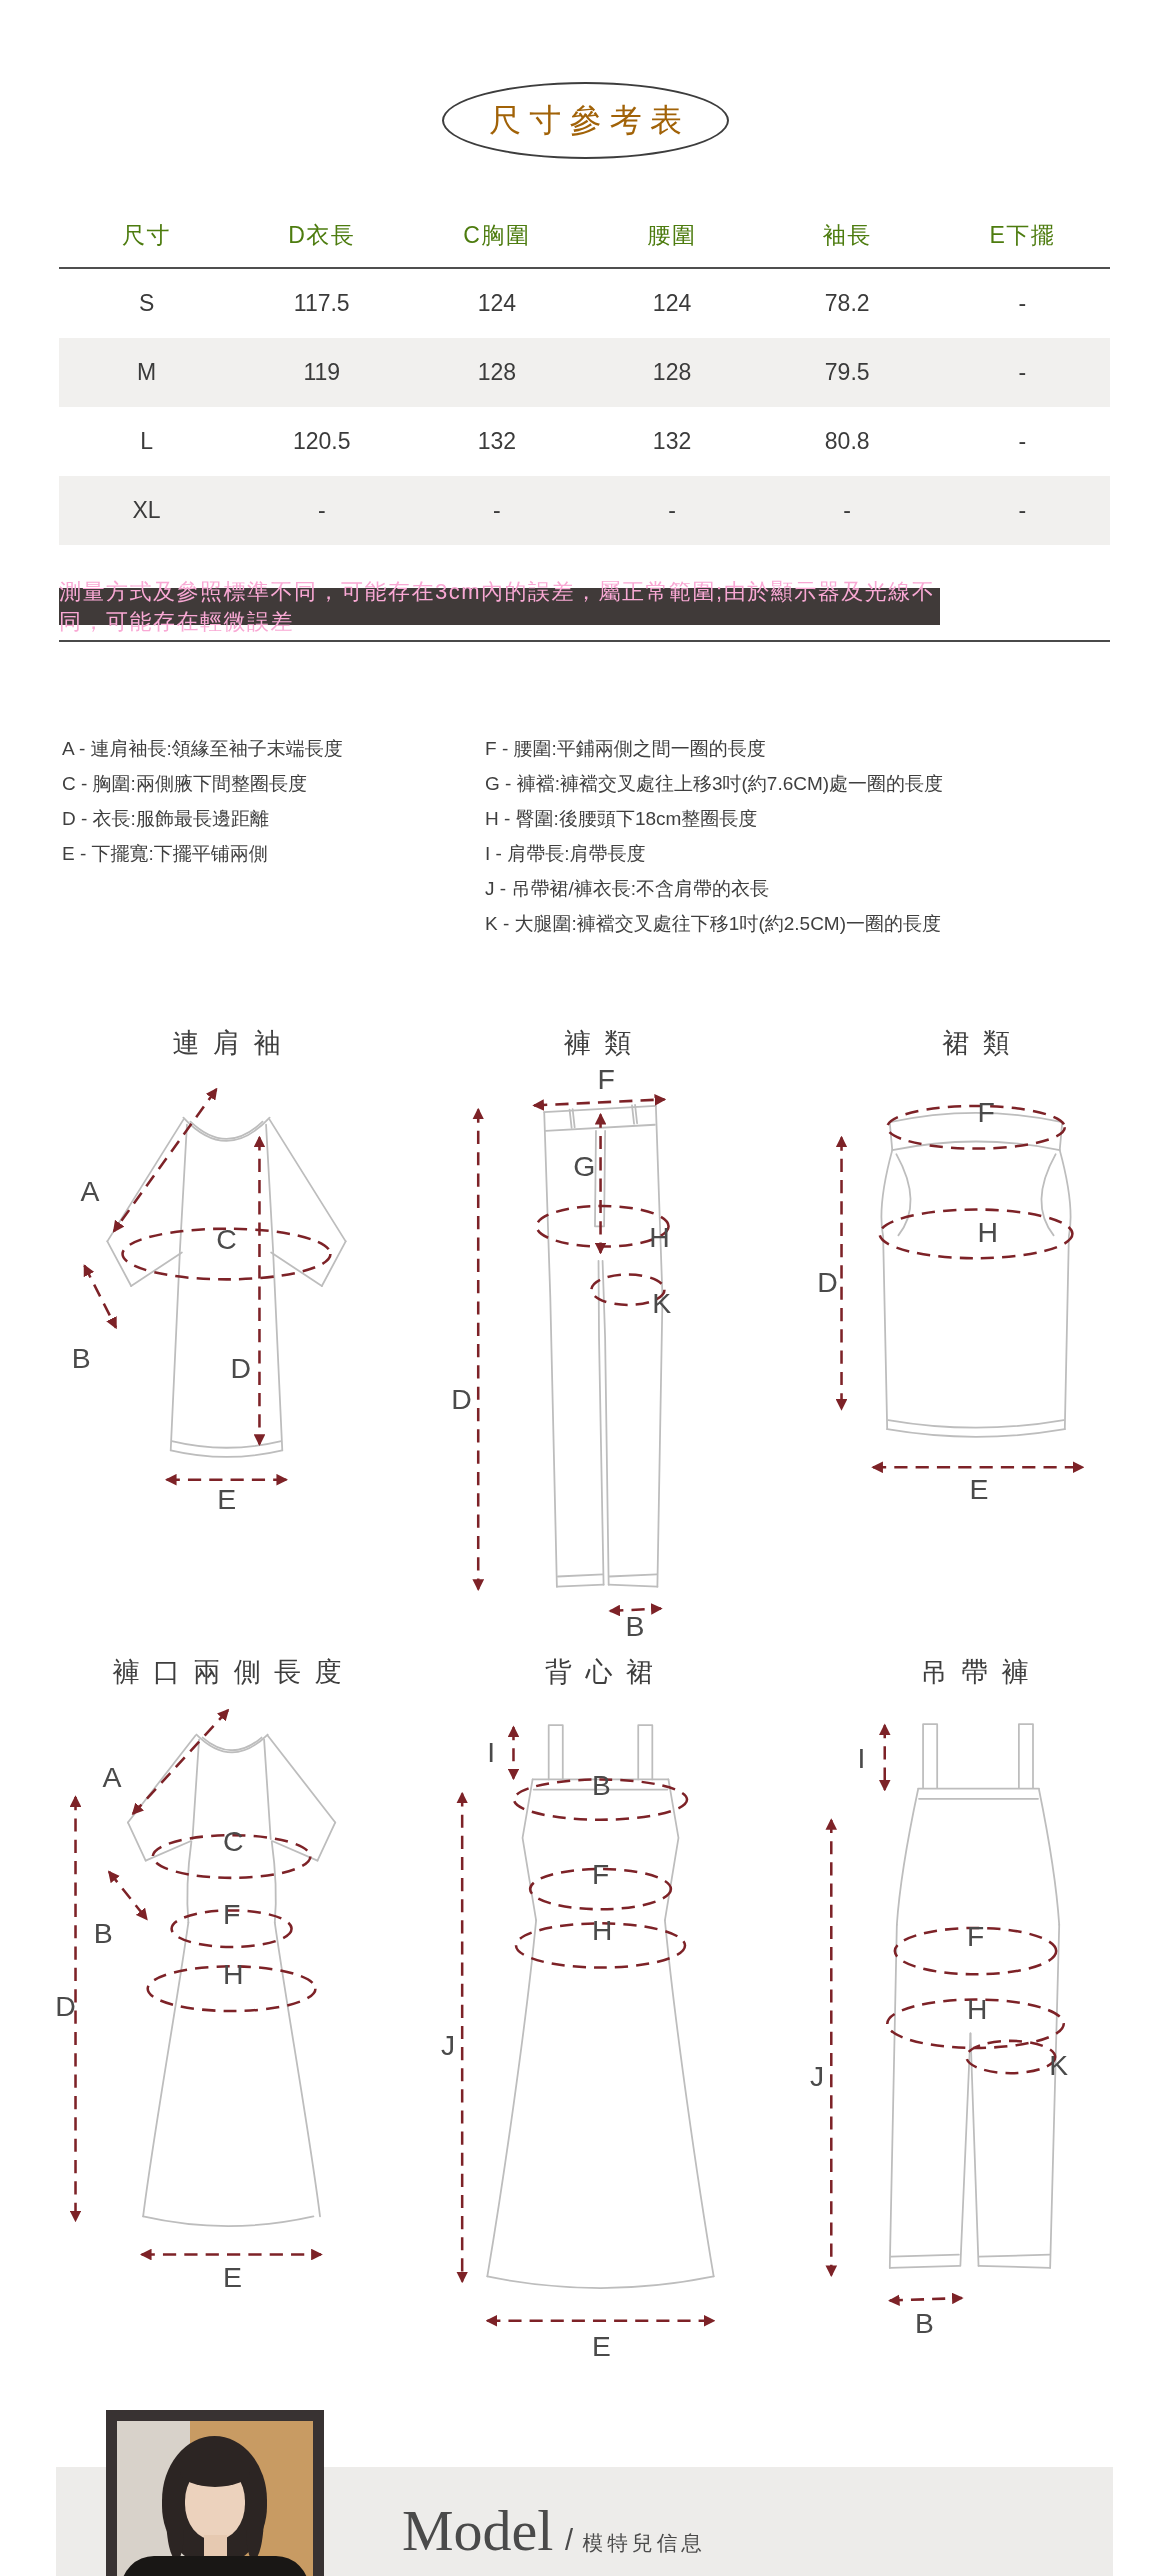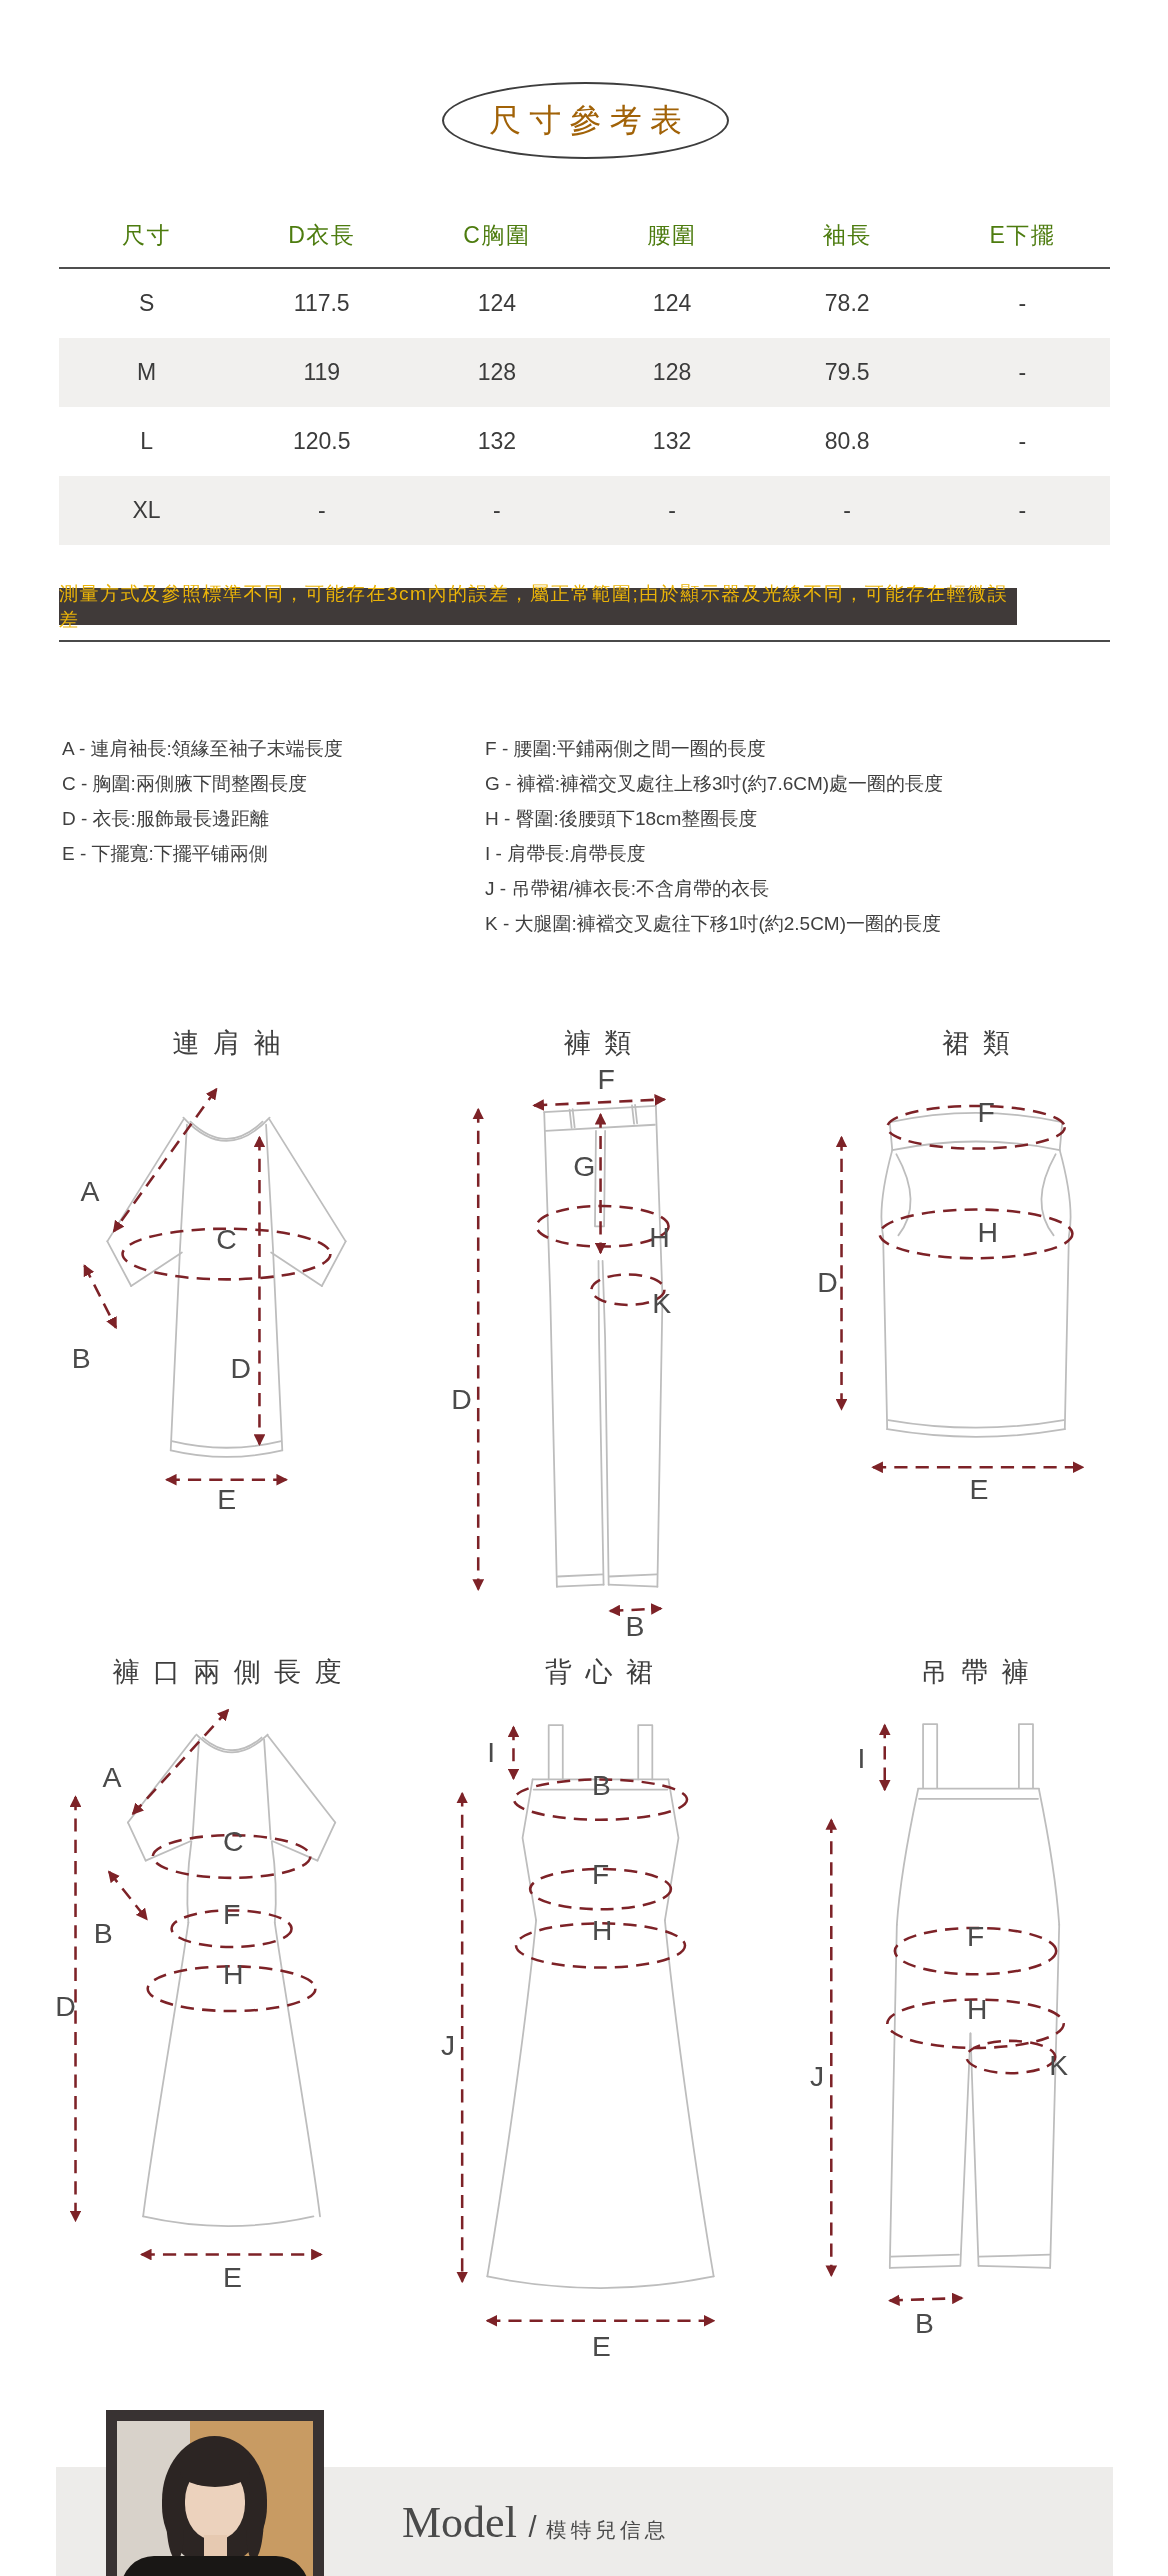--- a/index.html
+++ b/index.html
@@ -11,22 +11,22 @@
     border:2.1px solid #3d3d3d;border-radius:50%;display:flex;align-items:center;justify-content:center;
     font-size:32px;font-weight:400;letter-spacing:8.2px;color:#a16207;text-indent:8.2px;}
 
   
   .size-table{position:absolute;top:204px;left:59px;width:1051px;border-collapse:collapse;table-layout:fixed;}
   .size-table th{height:61px;font-size:23px;font-weight:500;color:#4d7c0f;letter-spacing:1.5px;border-bottom:2.1px solid #4f4f4f;}
   .size-table td{height:67px;text-align:center;font-size:23px;color:#3b3b3b;}
   .size-table tr.striped{background:#f1f0ee;}
 
   
-  .banner{position:absolute;top:588px;left:59px;width:958px;height:37px;background:#403a39;
-    display:flex;align-items:center;justify-content:center;font-size:19px;color:#eab308;letter-spacing:1.5px;}
+  .banner{position:absolute;top:588px;left:59px;width:881px;height:37px;background:#403a39;
+    display:flex;align-items:center;justify-content:center;font-size:22px;color:#f9a8d4;letter-spacing:1.5px;}
   .banner-line{position:absolute;top:640px;left:59px;width:1051px;height:0;border-top:2.1px solid #4a4a4a;}
 
   
   .legend{position:absolute;top:731px;left:62px;width:1056px;display:flex;}
   .legend ul{list-style:none;margin:0;padding:0;}
   .legend li{font-size:19px;line-height:35px;color:#3f3f3f;white-space:nowrap;}
   .legend-left{width:423px;flex:none;}
   .legend-right{flex:none;}
 
   
@@ -50,21 +50,21 @@
   .photo{position:relative;width:196px;height:200px;overflow:hidden;background:linear-gradient(90deg,#d8d2ca 0 37%,#c89b63 37%);}
   .hair{position:absolute;left:45px;top:14.4px;width:105px;height:129px;background:#2c2523;border-radius:50% 50% 46% 46%;}
   .face{position:absolute;left:68px;top:44px;width:60px;height:75px;background:#ecd2bd;border-radius:48%;}
   .bangs{position:absolute;left:63px;top:36px;width:70px;height:30px;background:#2c2523;border-radius:0 0 55% 55%;}
   .neck{position:absolute;left:87px;top:114px;width:23px;height:27px;background:#e6c9b1;}
   .shirt{position:absolute;left:4.1px;top:135px;width:188px;height:67px;background:#191715;border-radius:33px 33px 0 0;}
   .strand-l{position:absolute;left:49px;top:62px;width:17.5px;height:77px;background:#2c2523;border-radius:0 0 40% 60%;}
   .strand-r{position:absolute;left:129px;top:62px;width:17.5px;height:77px;background:#2c2523;border-radius:0 0 60% 40%;}
 
   .model-head{position:absolute;left:346px;top:30px;white-space:nowrap;}
-  .model-title{font-family:"Liberation Serif",serif;font-size:44px;color:#4a4a4a;}
+  .model-title{font-family:"Liberation Serif",serif;font-size:58px;color:#4a4a4a;}
   .model-divider{font-size:29px;color:#4a4a4a;margin-left:9.3px;}
   .model-subtitle{font-size:20.6px;color:#4a4a4a;letter-spacing:4.1px;margin-left:7.2px;}
 </style>
 </head>
 <body>
 
 <div id="page">
 
   <svg width="0" height="0" style="position:absolute" aria-hidden="true">
     <defs>

